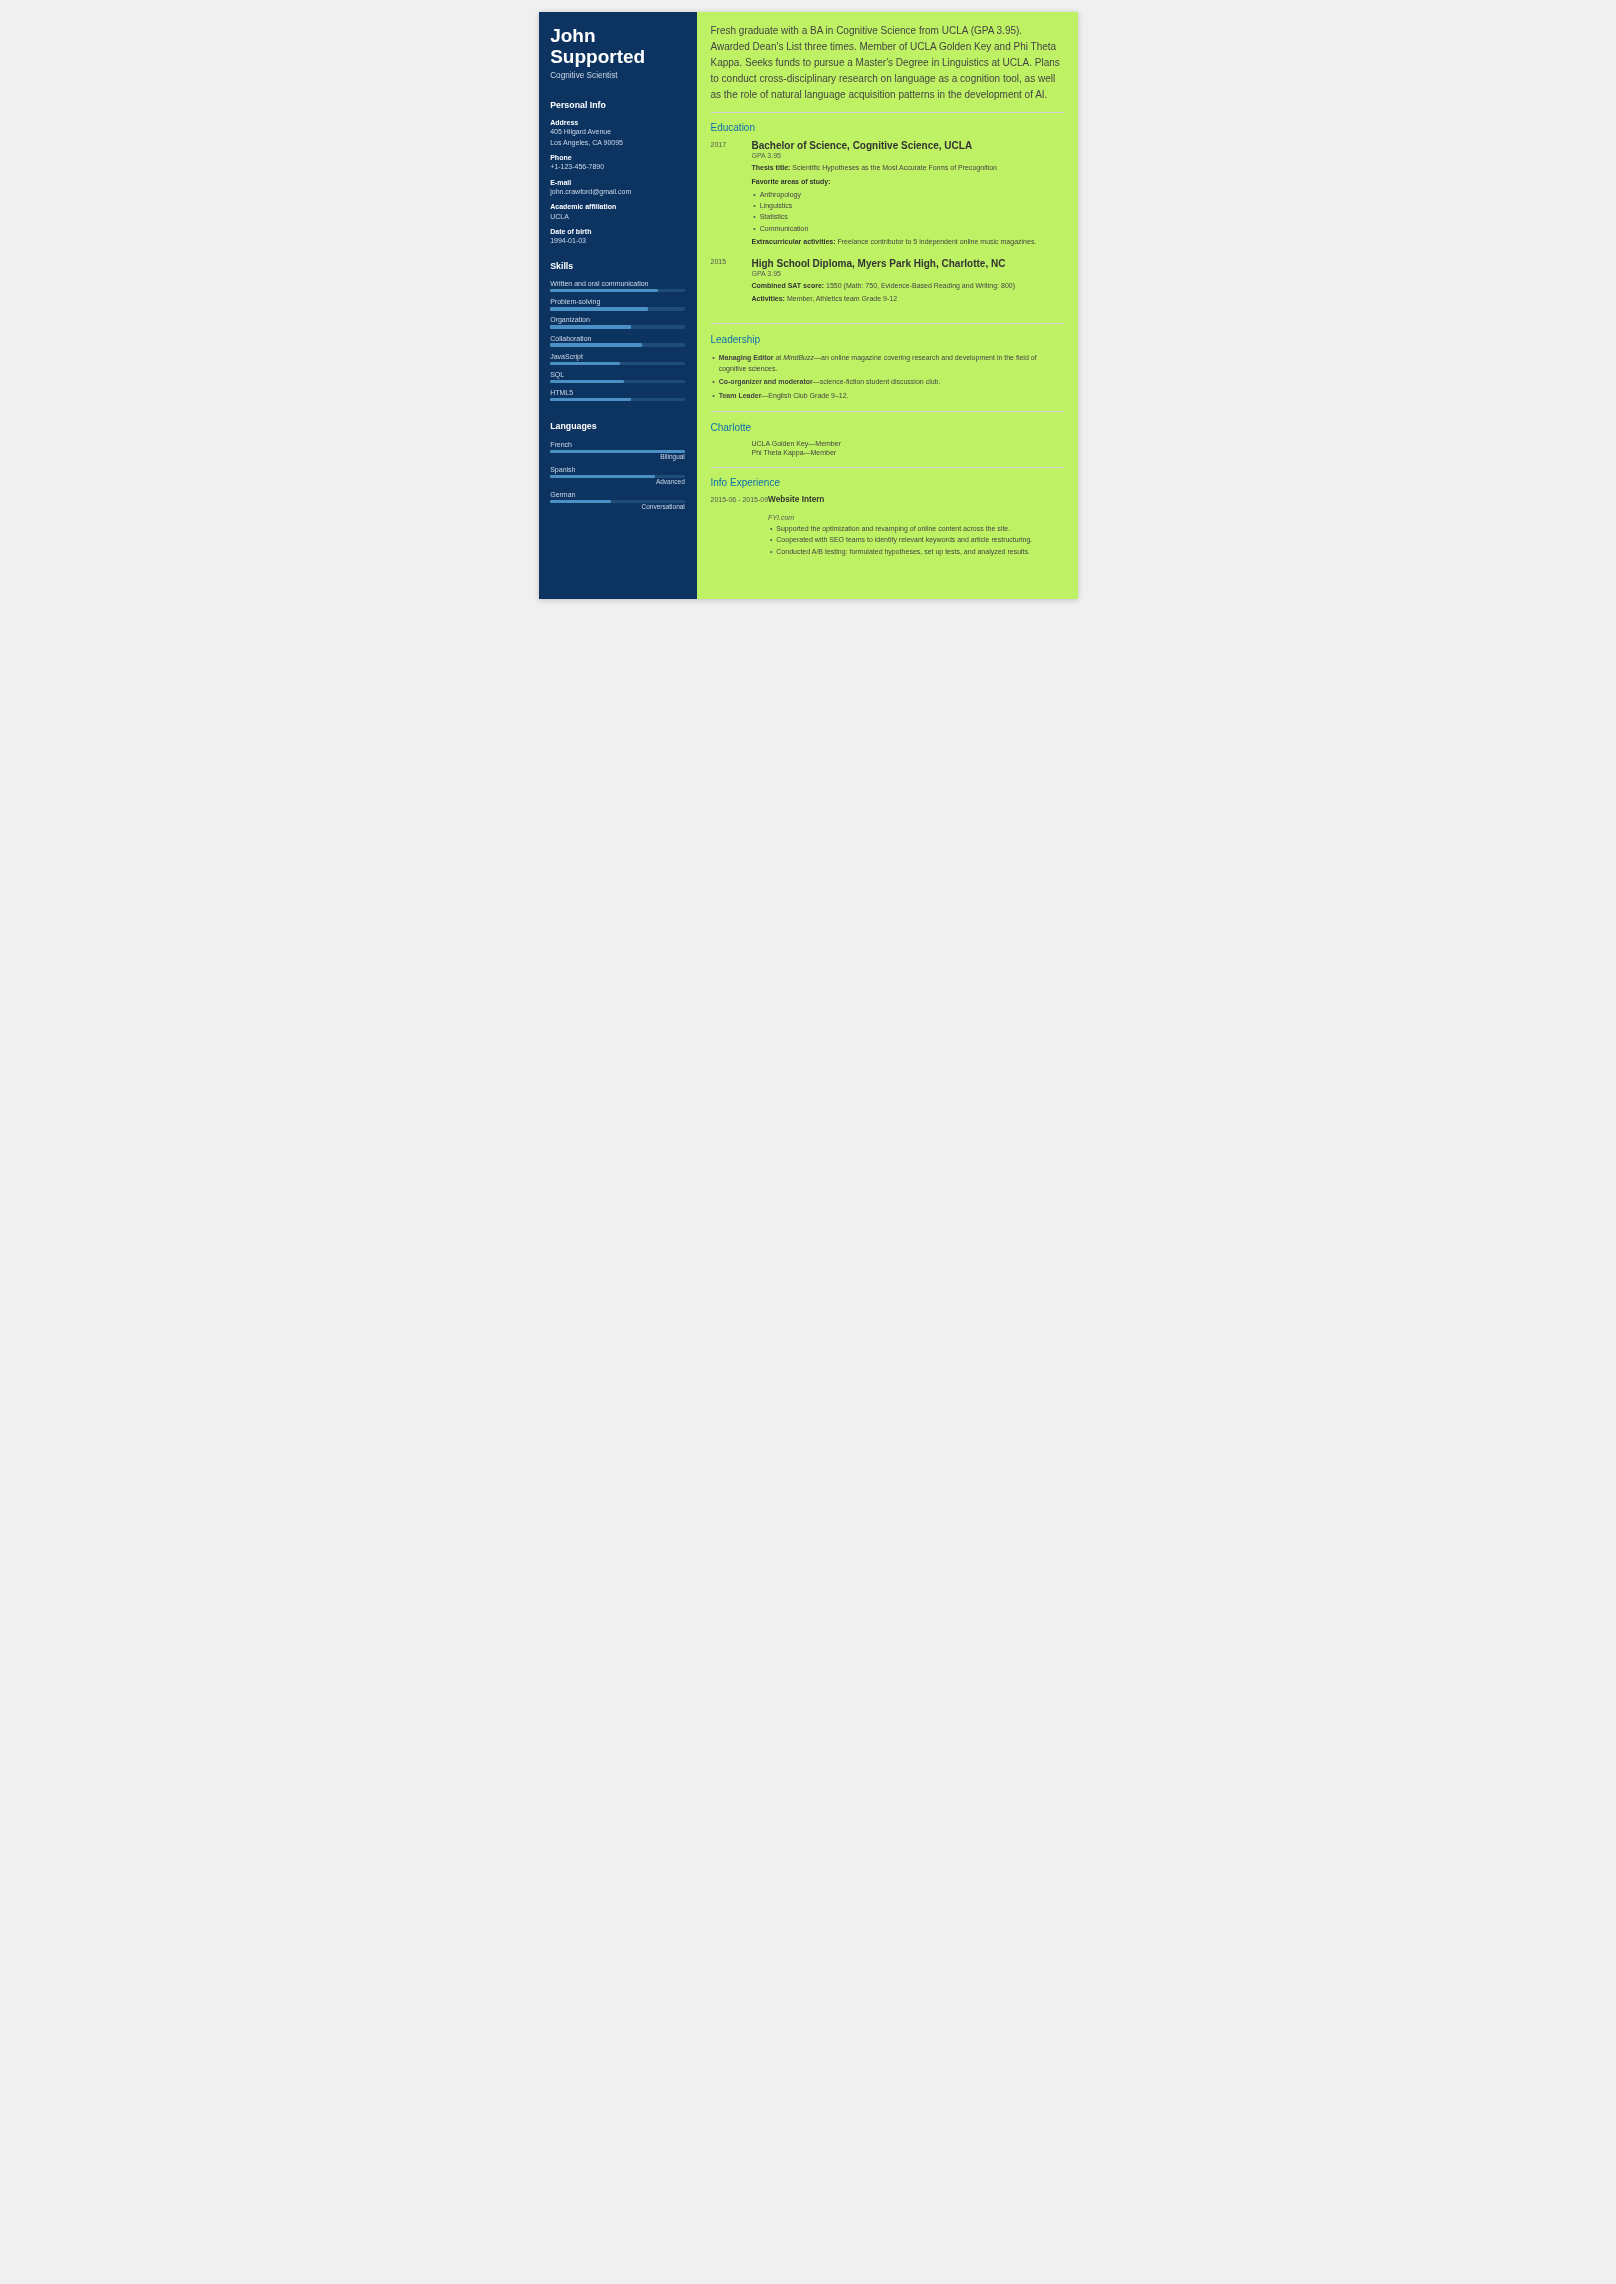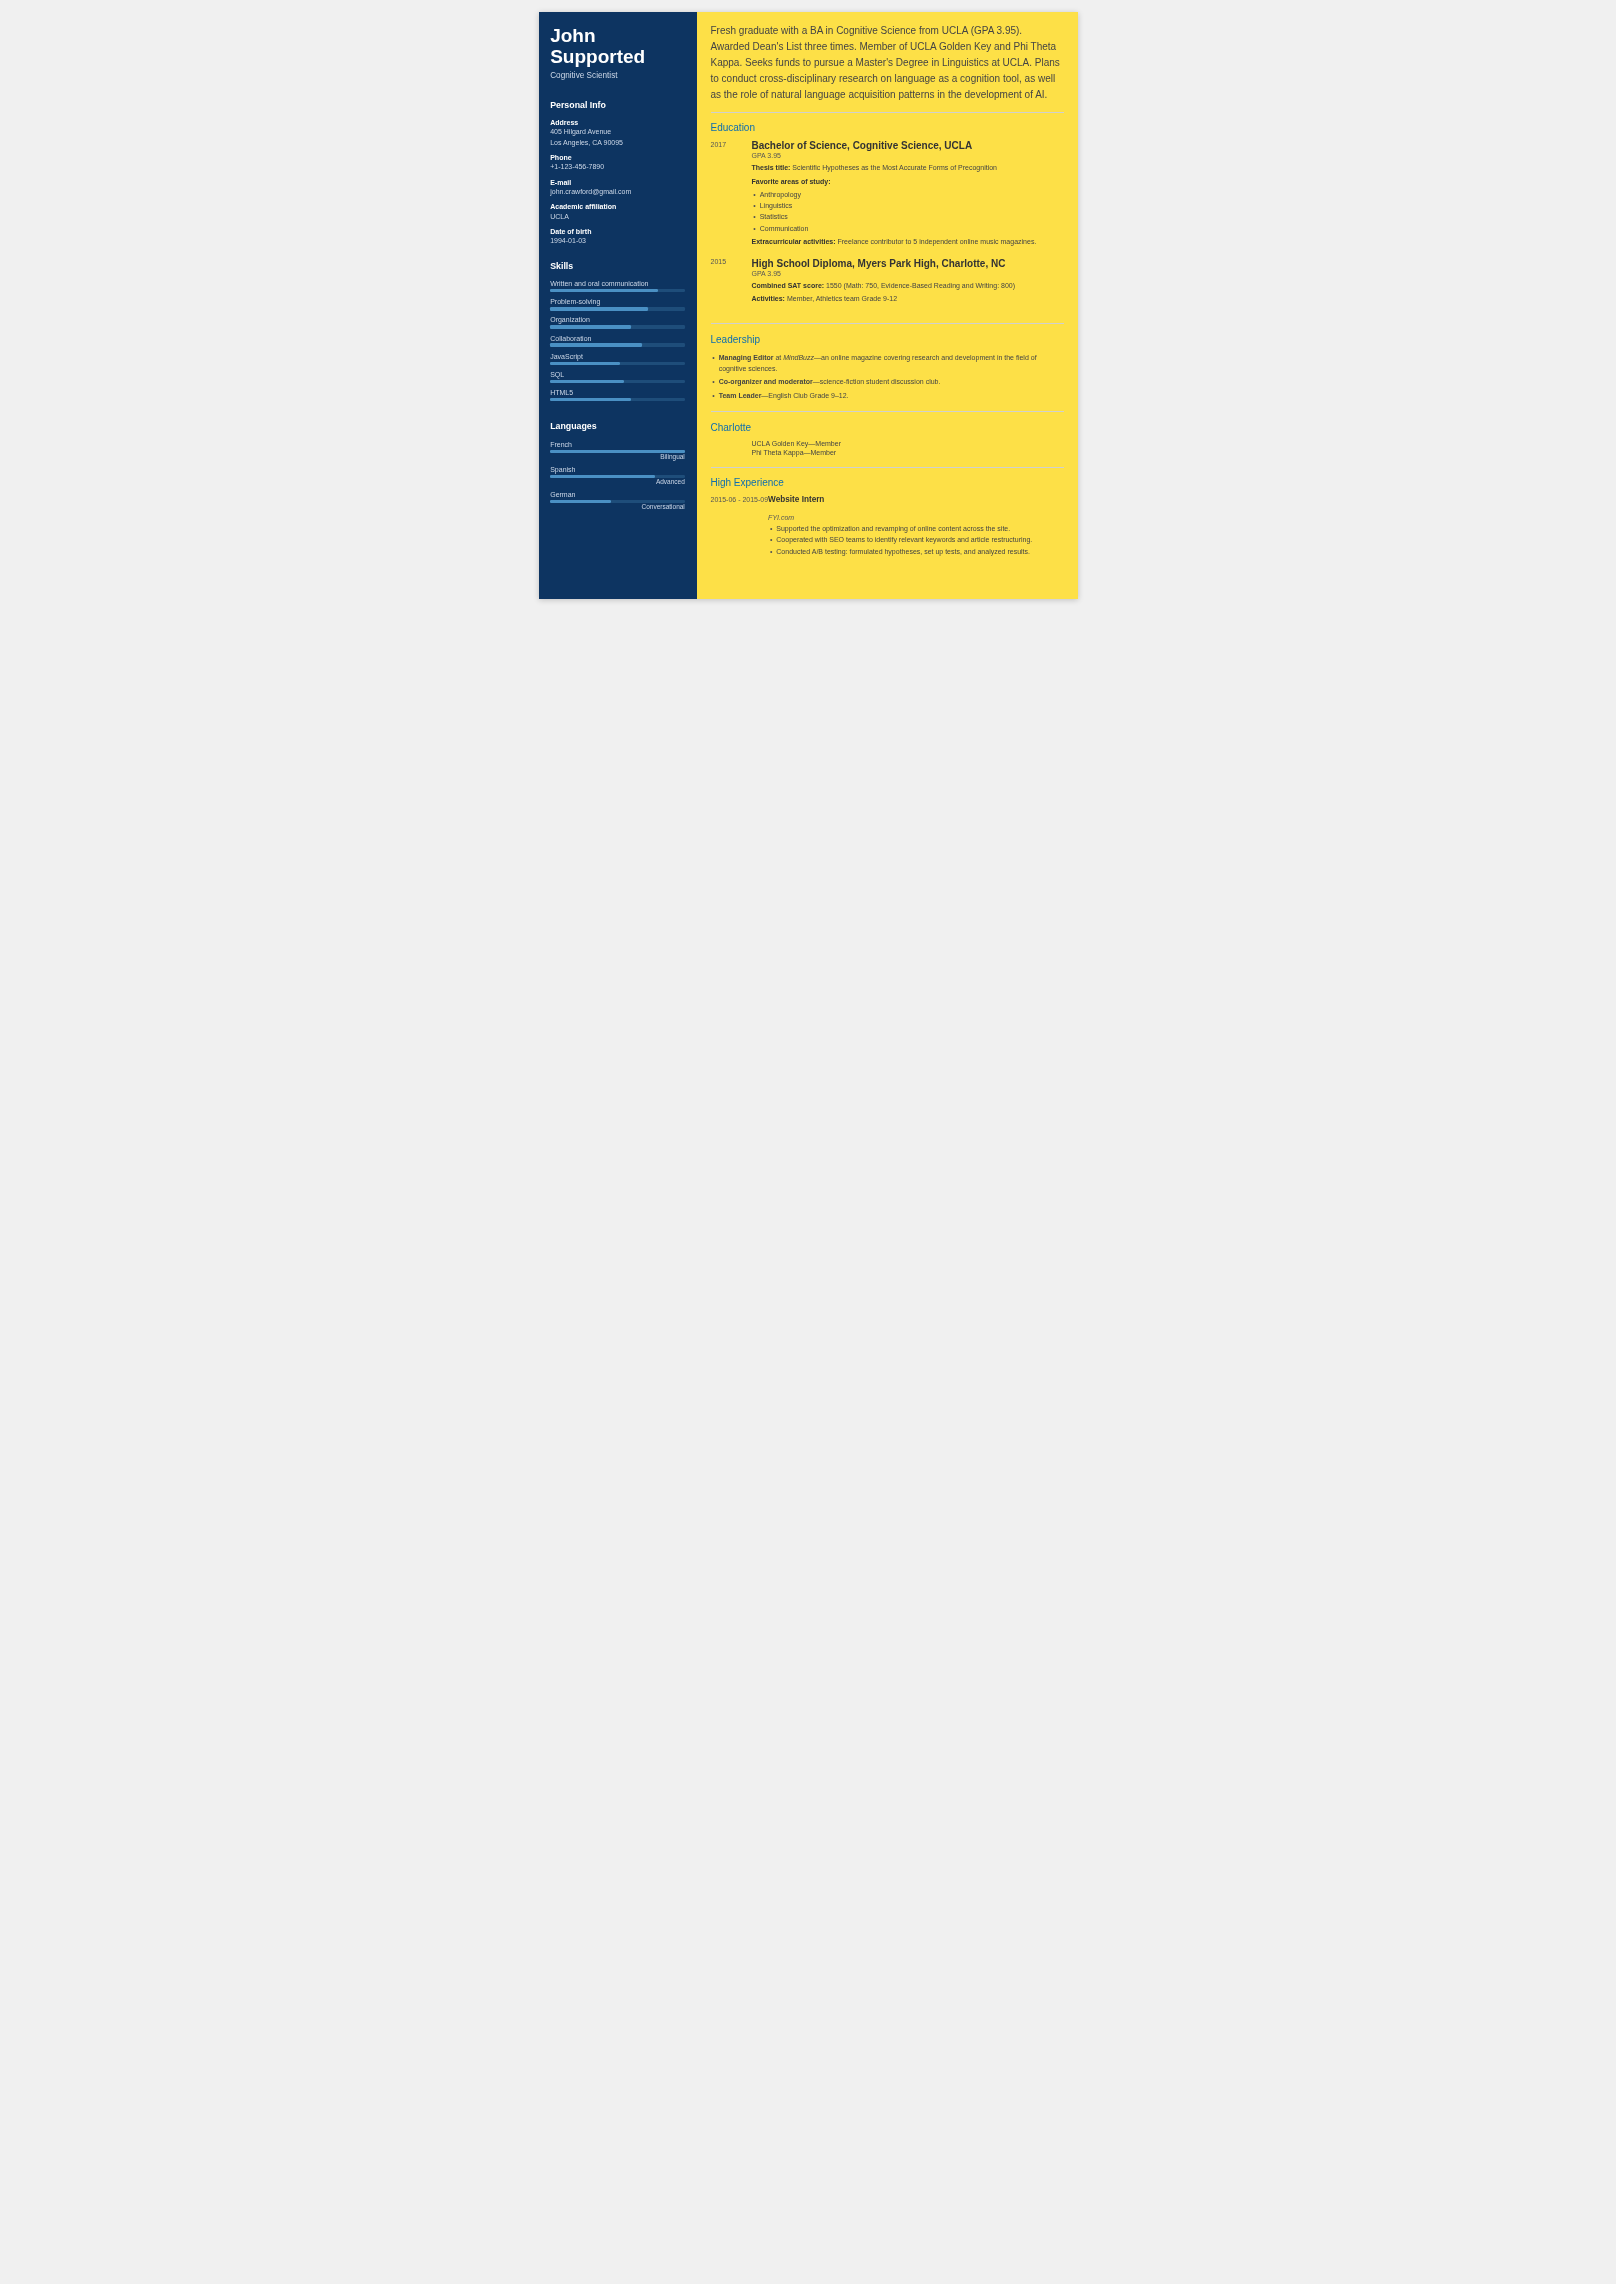--- a/index.html
+++ b/index.html
@@ -9,21 +9,21 @@
       color: #333;
       background: #f0f0f0;
       display: flex;
       justify-content: center;
       align-items: flex-start;
       padding: 11.7px;
     }
     .resume {
       display: flex;
       width: 539px;
-      background: #fde047;
+      background: #bef264;
       box-shadow: 0 1.2px 5.9px rgba(0,0,0,0.2);
     }
     
     .sidebar {
       width: 158px;
       min-width: 158px;
       background: #0d3461;
       color: #fff;
       padding: 0;
     }
@@ -431,21 +431,21 @@
     <div class="society-name">UCLA Golden Key—Member</div>
   </div>
           <div class="society-entry">
     <div class="society-indent"></div>
     <div class="society-name">Phi Theta Kappa—Member</div>
   </div>
         </div>
     </div>
 
     <div class="section">
-      <div class="section-title">High Experience</div>
+      <div class="section-title">Info Experience</div>
       <div id="work-list">
           <div class="work-entry">
     <div class="work-date">2015-06 -
 2015-09</div>
     <div class="work-content">
       <div class="work-title">Website Intern</div>
       <div class="work-company">FYI.com</div>
       <ul class="bullet-list">
                 <li>Supported the optimization and revamping of online content across the site.</li>
                 <li>Cooperated with SEO teams to identify relevant keywords and article restructuring.</li>

